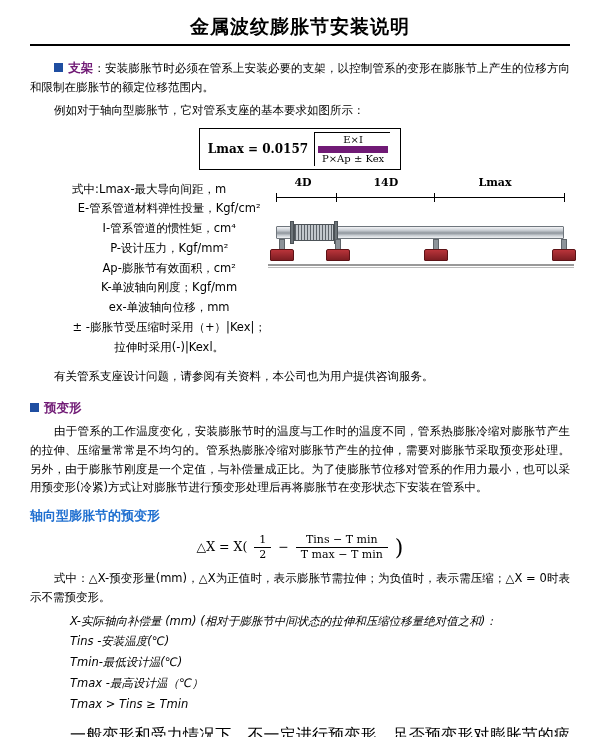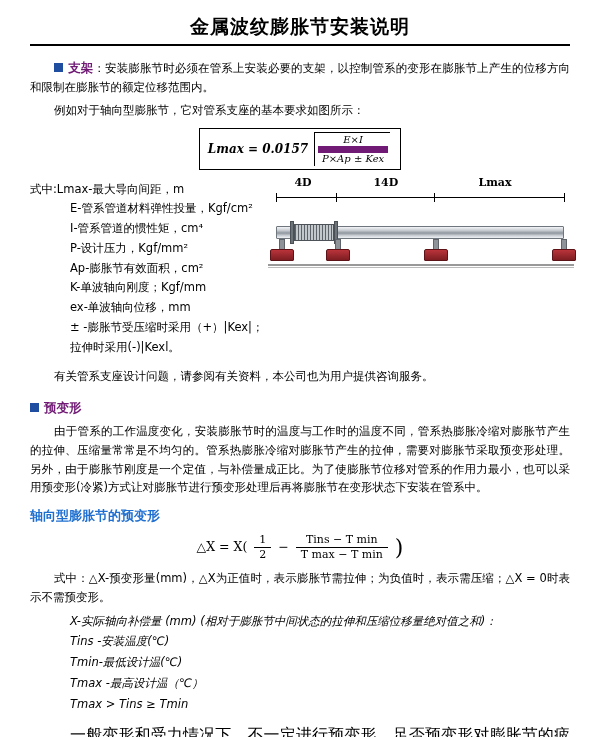--- a/index.html
+++ b/index.html
@@ -25,27 +25,27 @@
   .content{padding:0 30px 0 30px;}
   p{margin:0 0 4px 0;font-size:11.5px;line-height:1.62;text-align:justify;}
   .indent{text-indent:24px;}
   .sq{
     display:inline-block;width:9px;height:9px;background:#1f4ea1;
     margin-right:5px;vertical-align:middle;position:relative;top:-1px;
   }
   .blue-head{color:#701a75;font-weight:bold;font-size:12.5px;}
   .blue-sub{color:#1f6fd0;font-weight:bold;font-size:13px;margin:10px 0 6px 0;}
   .list{margin:4px 0 4px 0;}
-  .list div{font-size:11.5px;line-height:1.72;padding-left:40px;}
+  .list div{font-size:11.5px;line-height:1.72;padding-left:40px;text-align:center;}
   .formula-box{
     border:1px solid #000;display:inline-block;padding:3px 10px 3px 8px;
     font-family:"DejaVu Serif","Liberation Serif",serif;font-size:12px;
     background:#fff;
   }
-  .formula-wrap{text-align:center;margin:8px 0 6px 0;font-style:italic;}
+  .formula-wrap{text-align:center;margin:8px 0 6px 0;}
   .frac{display:inline-block;vertical-align:middle;text-align:center;font-size:10px;line-height:1.25;}
   .frac .num{border-bottom:7px solid #701a75;padding:0 4px;}
   .frac .den{padding:0 4px;}
   .sqrt{display:inline-block;vertical-align:middle;border-top:1px solid #000;border-left:1px solid #000;padding:1px 2px 0 3px;margin-left:2px;}
   .lmax{font-weight:bold;font-size:12px;vertical-align:middle;}
   
   .diagram{
     position:relative;width:310px;height:105px;margin:0 0 0 auto;margin-right:6px;
   }
   .dim-row{position:relative;height:16px;font-size:11px;font-weight:bold;font-family:"DejaVu Serif","Liberation Serif",serif;}

